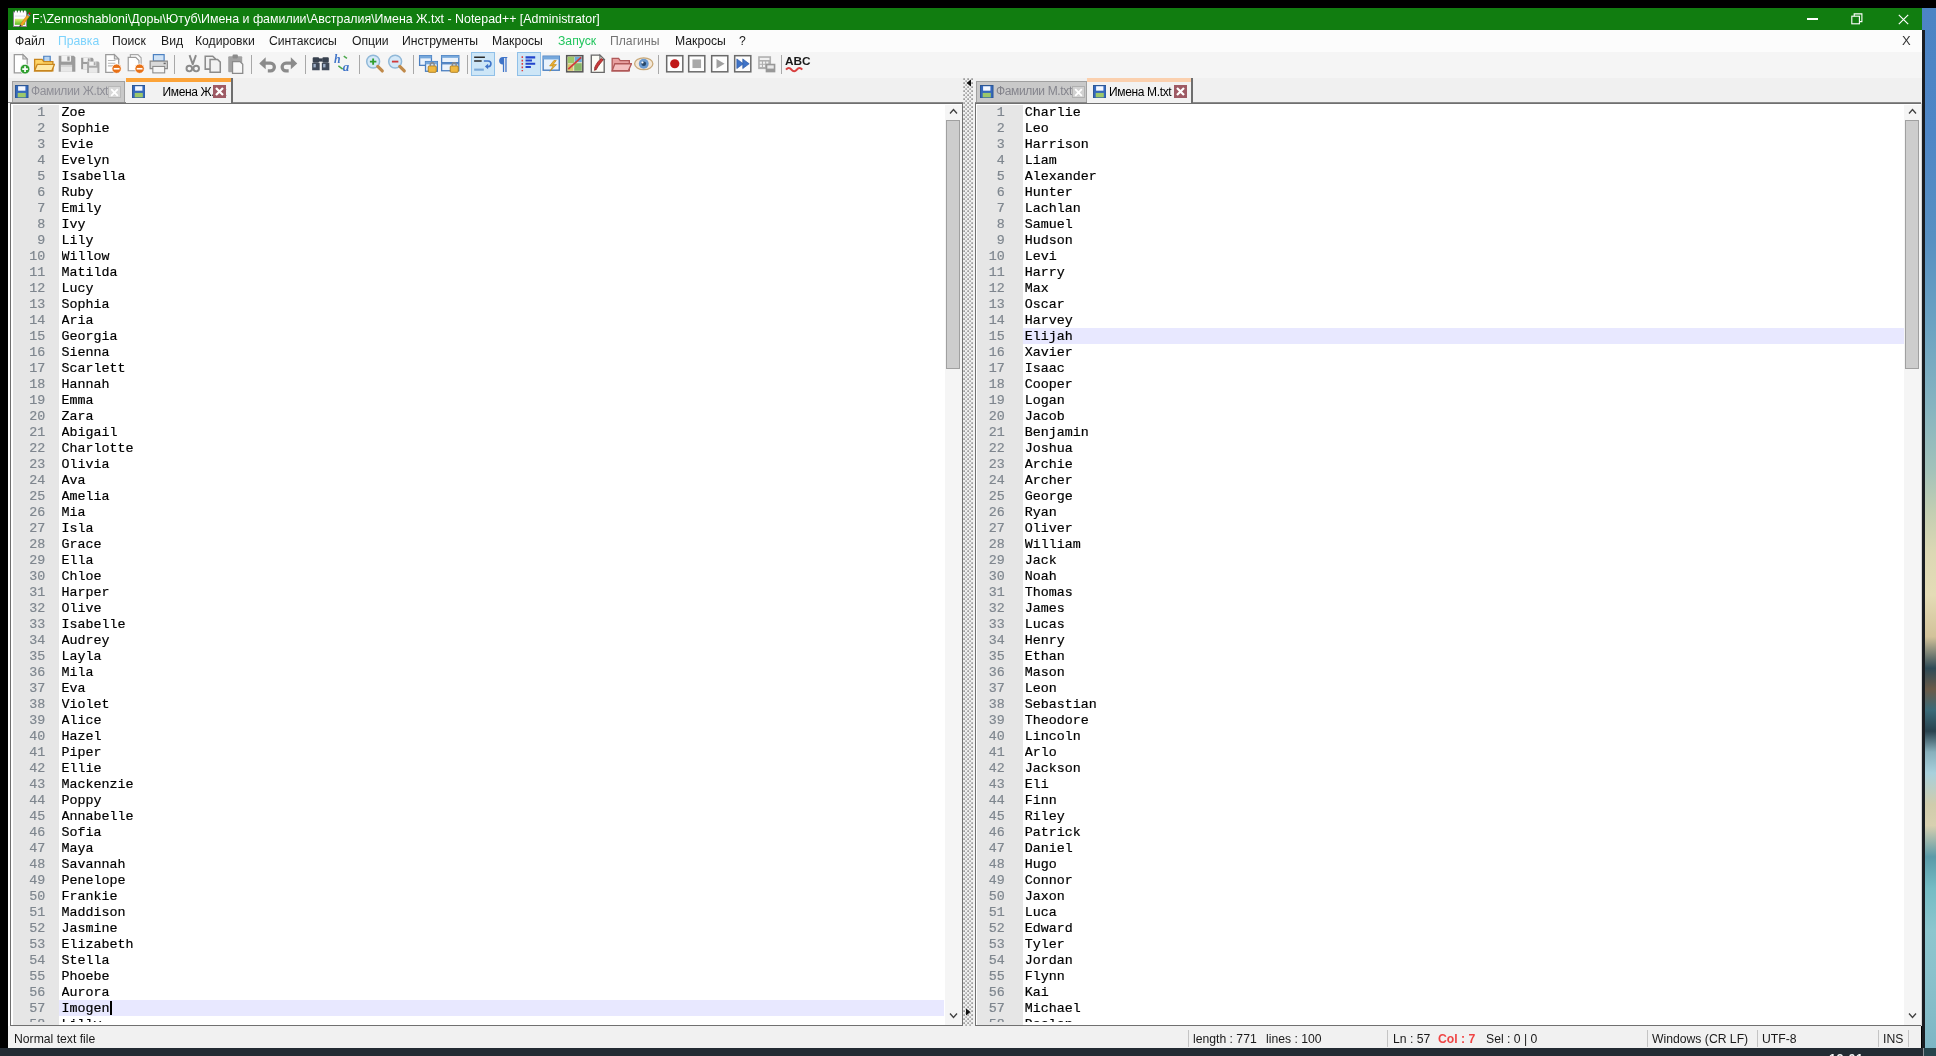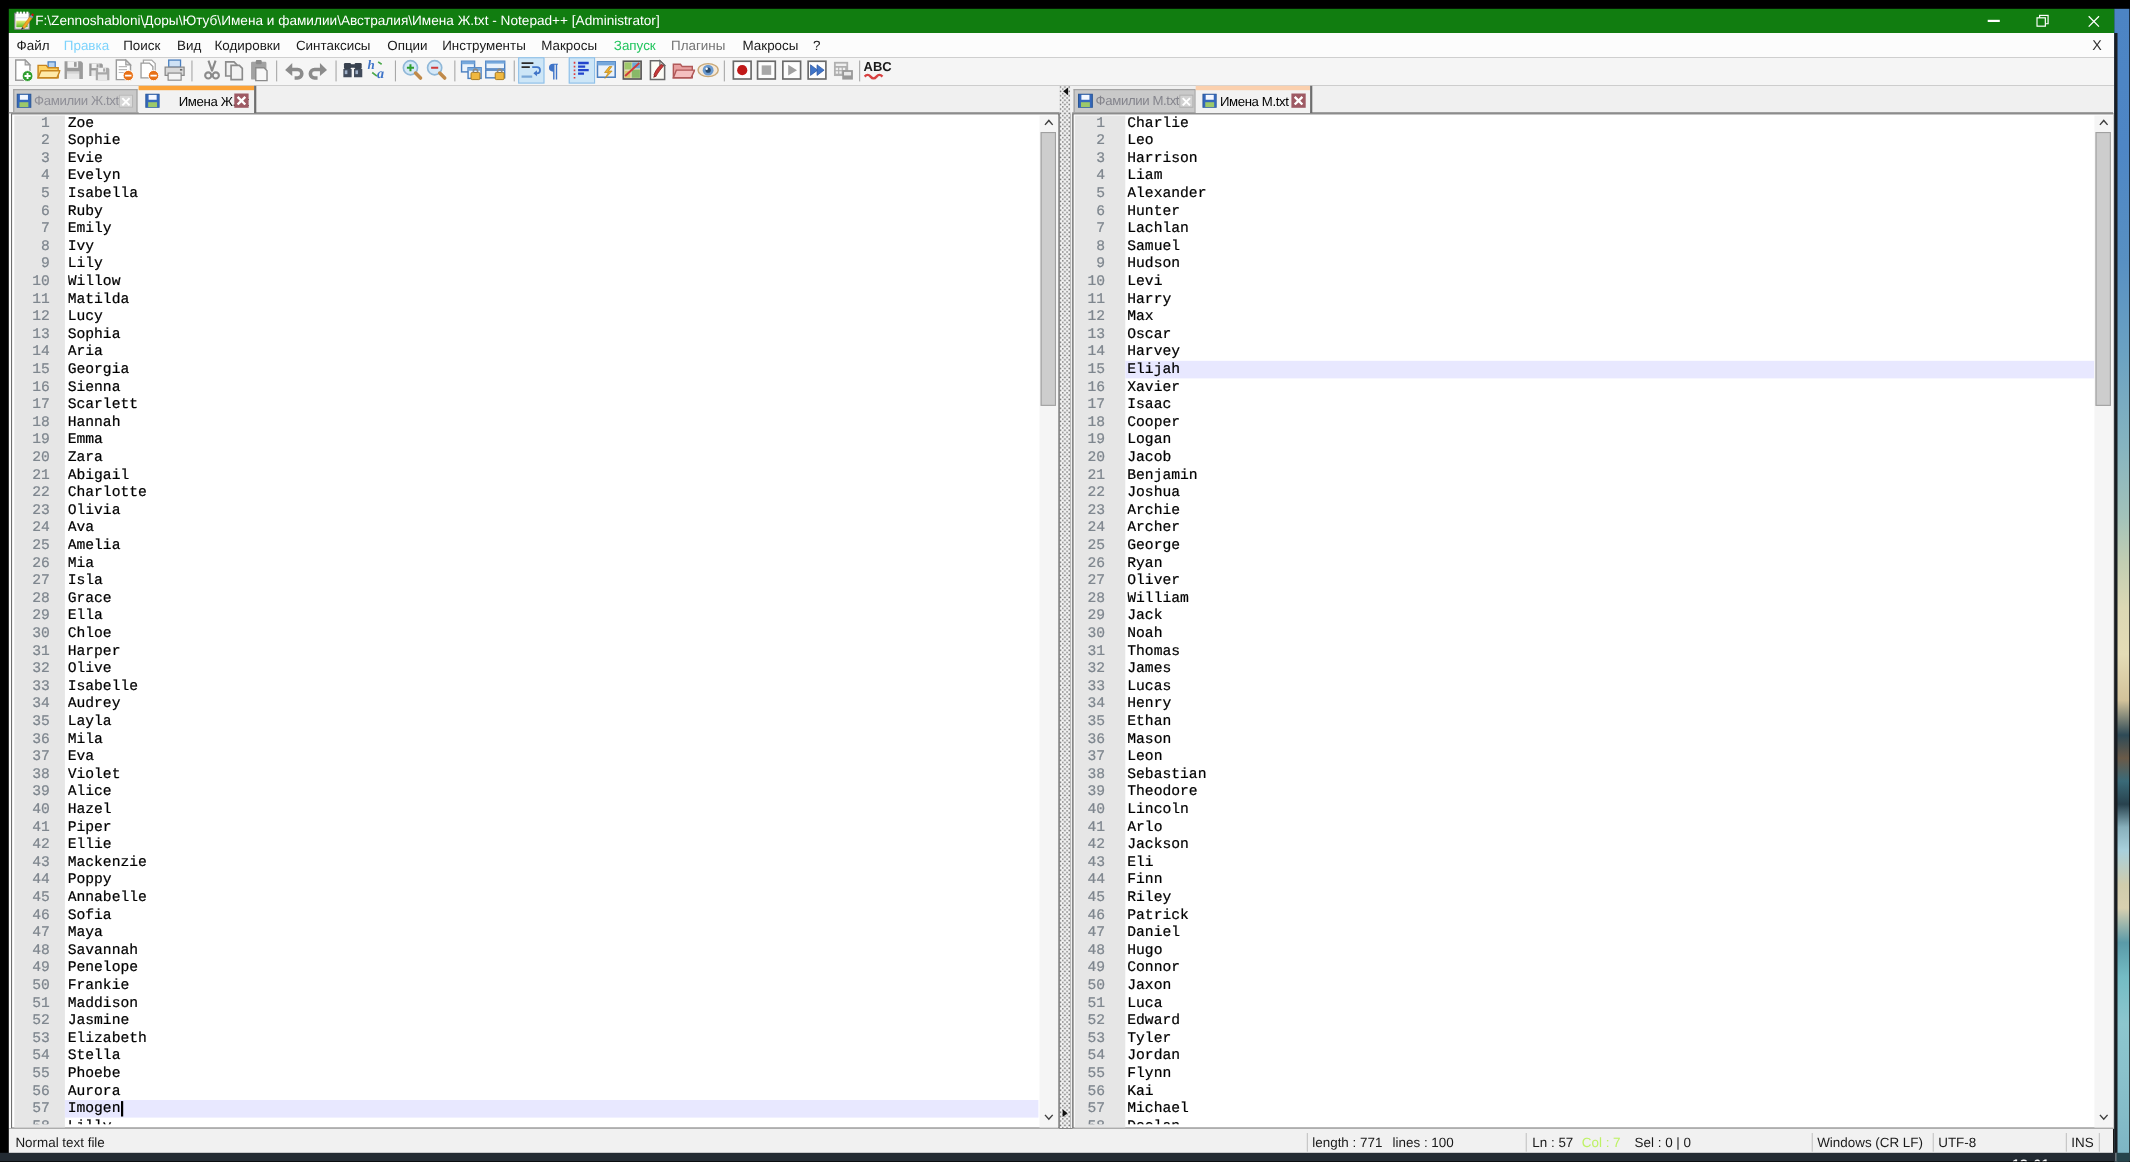--- a/index.html
+++ b/index.html
@@ -579,21 +579,21 @@
 <svg class="abs" style="left:1907.5px;top:1012px" width="9" height="7" viewBox="0 0 9 7">
     <path d="M1 1.5 L4.5 5.5 L8 1.5" fill="none" stroke="#404040" stroke-width="1.3"></path>
   </svg>
 <div class="abs" style="left:8px;top:103px;width:1.7px;height:922.5px;background:#fafafa;"></div>
 <div class="abs" style="left:1921.2px;top:103px;width:0.8px;height:922.5px;background:#d8d8d8;"></div>
 <div class="abs" style="left:8px;top:1025.8px;width:1913px;height:24.2px;background:#f1f1f1;"></div>
 <div class="abs" style="left:14px;top:1028px;height:22px;line-height:22px;font-size:12.2px;color:#1a1a1a;text-align:right;">Normal text file</div>
 <div class="abs" style="left:1193px;top:1028px;height:22px;line-height:22px;font-size:12.2px;color:#1a1a1a;">length : 771</div>
 <div class="abs" style="left:1266px;top:1028px;height:22px;line-height:22px;font-size:12.2px;color:#1a1a1a;">lines : 100</div>
 <div class="abs" style="left:1393px;top:1028px;height:22px;line-height:22px;font-size:12.2px;color:#1a1a1a;">Ln : 57</div>
-<div class="abs" style="left:1438px;top:1028px;height:22px;line-height:22px;font-size:12.2px;color:#bef264;">Col : 7</div>
+<div class="abs" style="left:1438px;top:1028px;height:22px;line-height:22px;font-size:12.2px;color:#ef4444;font-weight:bold;">Col : 7</div>
 <div class="abs" style="left:1486px;top:1028px;height:22px;line-height:22px;font-size:12.2px;color:#1a1a1a;">Sel : 0 | 0</div>
 <div class="abs" style="left:1652px;top:1028px;height:22px;line-height:22px;font-size:12.2px;color:#1a1a1a;">Windows (CR LF)</div>
 <div class="abs" style="left:1762px;top:1028px;height:22px;line-height:22px;font-size:12.2px;color:#1a1a1a;">UTF-8</div>
 <div class="abs" style="left:1883px;top:1028px;height:22px;line-height:22px;font-size:12.2px;color:#1a1a1a;">INS</div>
 <div class="abs" style="left:1187.5px;top:1029.5px;width:1px;height:17.5px;background:#c4c4c4;"></div>
 <div class="abs" style="left:1387px;top:1029.5px;width:1px;height:17.5px;background:#c4c4c4;"></div>
 <div class="abs" style="left:1647.4px;top:1029.5px;width:1px;height:17.5px;background:#c4c4c4;"></div>
 <div class="abs" style="left:1756.5px;top:1029.5px;width:1px;height:17.5px;background:#c4c4c4;"></div>
 <div class="abs" style="left:1877.5px;top:1029.5px;width:1px;height:17.5px;background:#c4c4c4;"></div>
 <div class="abs" style="left:1908px;top:1029.5px;width:1px;height:17.5px;background:#c4c4c4;"></div>

